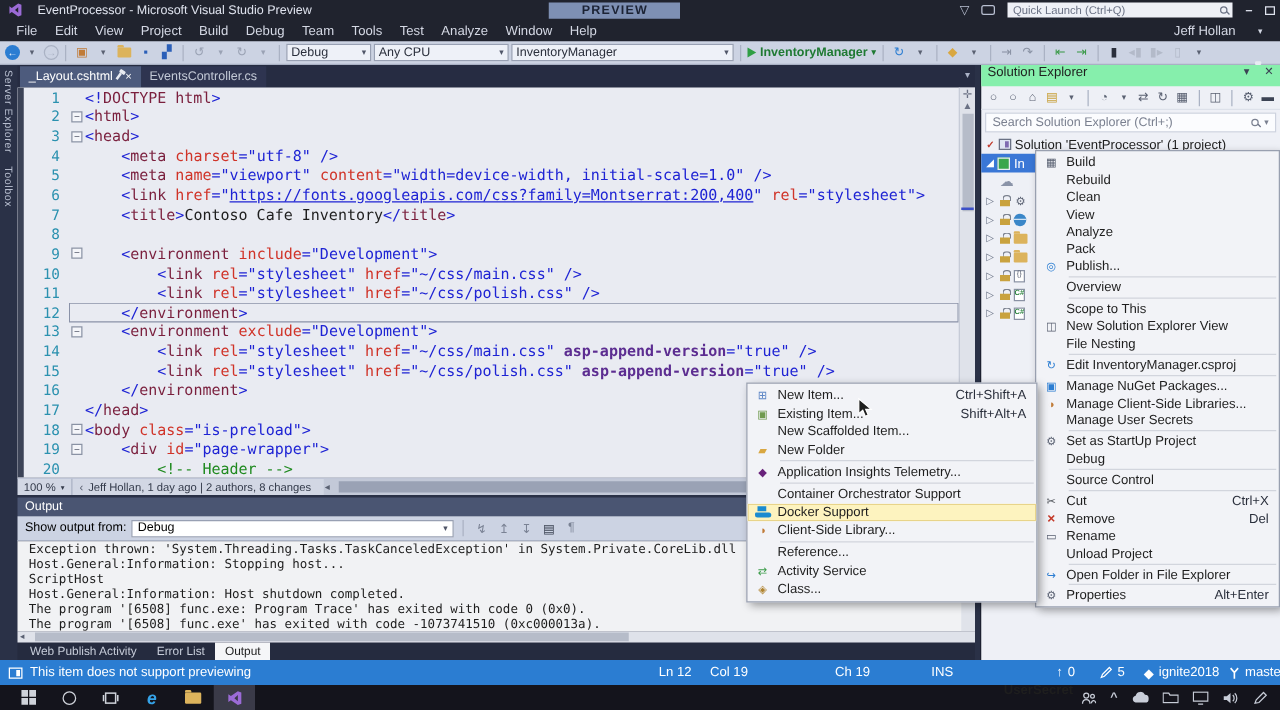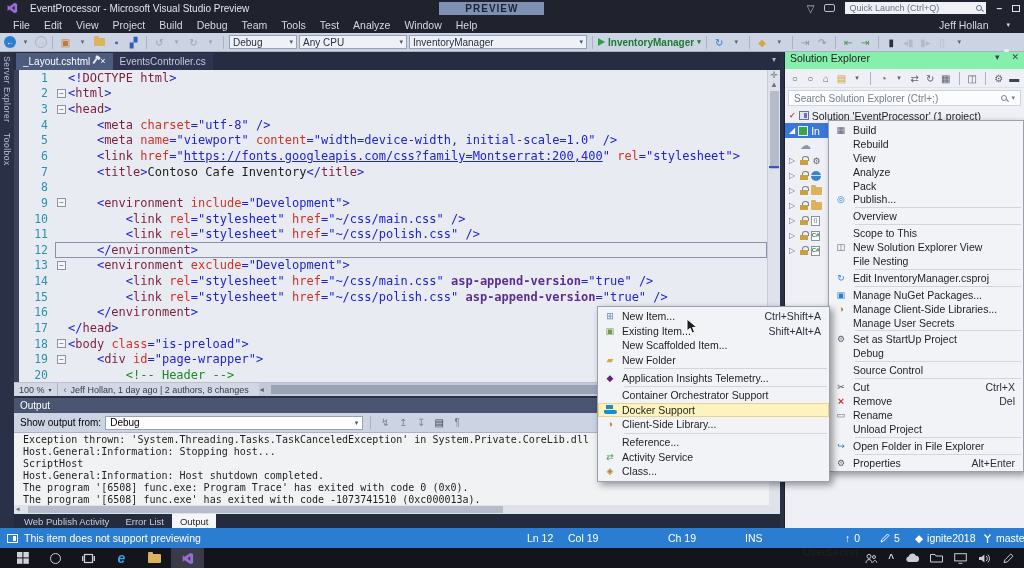--- a/index.html
+++ b/index.html
@@ -7,21 +7,21 @@
   .screen{position:relative;width:1024px;height:568px;background:#20232e;}
 
   
   .titlebar{height:16px;background:#20232e;color:#dfe3ee;display:flex;align-items:center;font-size:10px;padding:0 4px;}
   .vs-logo{width:12px;height:12px;margin:0 6px 0 2px;flex:none;}
   .tb-title{margin-left:6px;}
   .preview-badge{margin-left:190px;background:#7e90b4;color:#1c2335;font-weight:bold;font-size:10px;padding:1px 26px;letter-spacing:1px;}
   .tb-right{margin-left:auto;display:flex;align-items:center;gap:10px;}
   .funnel{color:#b9c0d2;font-size:10px;}
   .feedback{width:11px;height:8px;border:1px solid #b9c0d2;border-radius:2px;position:relative;}
-  .quicklaunch{width:141px;height:12px;background:#eef0f6;color:#6a7184;font-size:9px;display:flex;align-items:center;padding:0 4px;gap:4px;}
+  .quicklaunch{width:180px;height:12px;background:#eef0f6;color:#6a7184;font-size:9px;display:flex;align-items:center;padding:0 4px;gap:4px;}
   .ql-text{flex:1;}
   .mag{width:6px;height:6px;border:1px solid #6a7184;border-radius:50%;position:relative;flex:none;}
   .mag::after{content:"";position:absolute;width:3px;height:1px;background:#6a7184;transform:rotate(45deg);right:-3px;bottom:-1px;}
   .win-min{color:#dfe3ee;font-weight:bold;}
   .win-restore{width:8px;height:7px;border:1px solid #dfe3ee;position:relative;}
 
   
   .menubar{height:17px;background:#20232e;color:#d4d8e4;display:flex;align-items:center;font-size:10.5px;padding:0 6px;}
   .mb-items{display:flex;gap:0;}
   .mb-item{padding:2px 7px;cursor:default;}
@@ -598,20 +598,24 @@
       <div class="mi">
         <span class="ic" style="color: rgb(90, 97, 114);">▦</span>
         <span class="ml">Build</span>
       </div>
       <div class="mi">
         <span class="ic"></span>
         <span class="ml">Rebuild</span>
       </div>
       <div class="mi">
         <span class="ic"></span>
+        <span class="ml">Clean</span>
+      </div>
+      <div class="mi">
+        <span class="ic"></span>
         <span class="ml">View</span>
       </div>
       <div class="mi">
         <span class="ic"></span>
         <span class="ml">Analyze</span>
       </div>
       <div class="mi">
         <span class="ic"></span>
         <span class="ml">Pack</span>
       </div>

